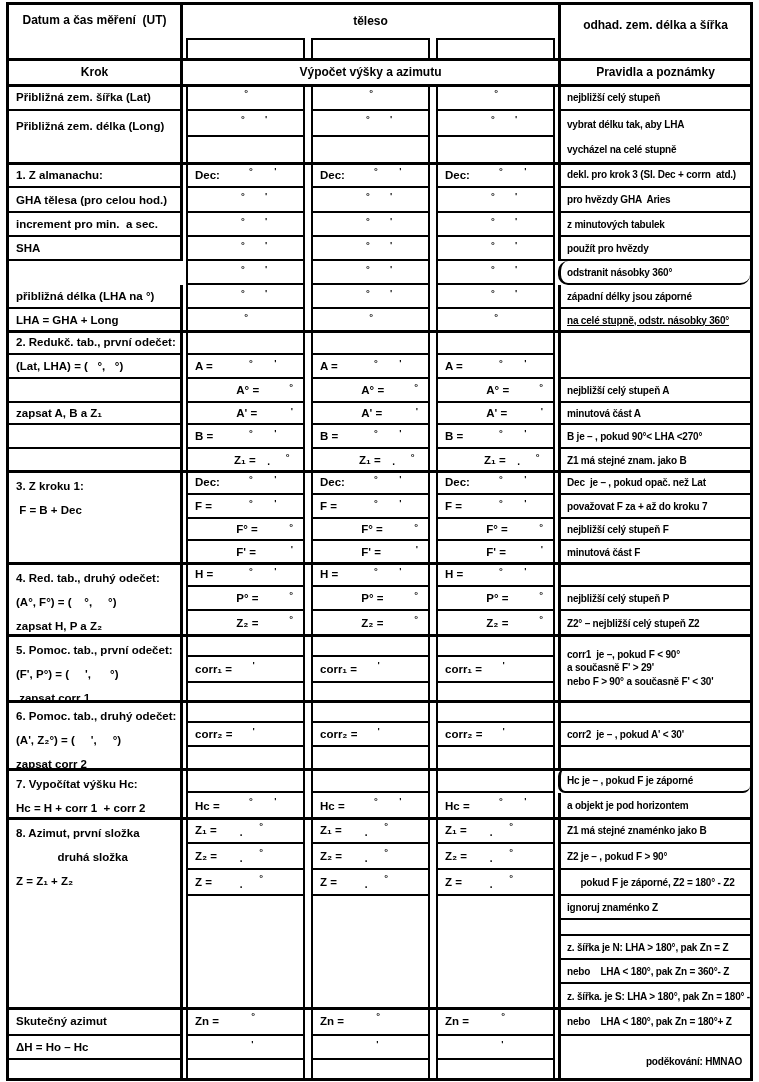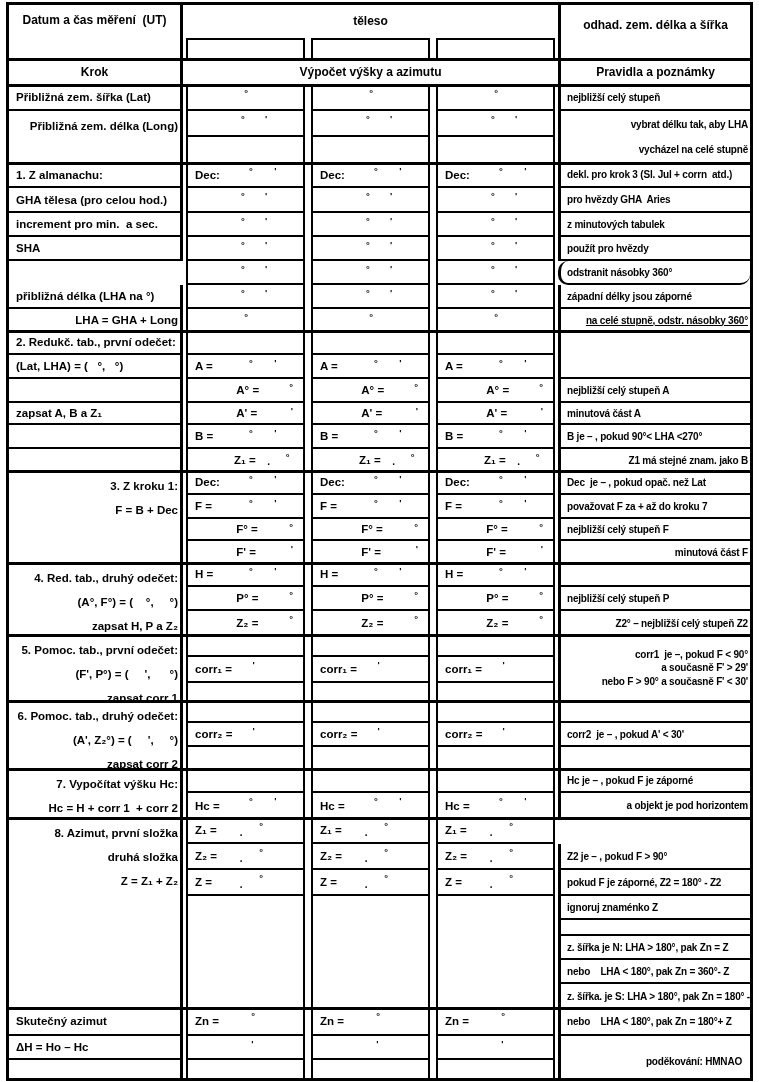--- a/index.html
+++ b/index.html
@@ -33,21 +33,21 @@
   .calc .un.dot{top:auto;bottom:4px;font-size:10px;}
   .u1 .u-1{left:49%;}
   .u2 .u-1{left:46%;} .u2 .u-2{left:67%;}
   .pu2 .pre{left:7px;} .pu2 .u-1{left:53%;} .pu2 .u-2{left:75%;}
   .mid1 .pre{left:42%;} .mid1 .u-1{left:auto;right:10px;}
   .middot .pre{left:40%;} .middot .u-1{left:69%;} .middot .u-2{left:85%;}
   .ldot .pre{left:7px;} .ldot .u-1{left:45%;} .ldot .u-2{left:62%;}
   .pu1 .pre{left:7px;} .pu1 .u-1{left:56%;}
   .lu1 .pre{left:7px;} .lu1 .u-1{left:55%;}
   .apos .u-1{left:55%;}
-  .nb{border-bottom:none !important;text-align:right;}
+  .nb{border-bottom:none !important;}
   .hline{position:absolute;left:0;right:0;height:3px;background:#000;z-index:4;}
 </style>
 </head>
 <body>
 
 <div class="sheet">
   <div class="grid" id="grid" style="grid-template-rows: 32px 22px 26px 26px 26px 26px 25px 25px 24px 24px 24px 24px 22px 24px 24px 24px 22px 24px 22px 24px 24px 22px 22px 24px 24px 24px 22px 26px 18px 22px 24px 22px 24px 25px 26px 26px 26px 24px 16px 24px 24px 24px 28px 24px 18px;">
       <div class="cell label ctr top nb" style="grid-area: 1 / 1 / span 2;">
         <div class="ln">Datum a čas měření  (UT)</div>
       </div>
@@ -118,21 +118,21 @@
         <span class="pre">Dec:</span>
         <span class="un u-1">°</span>
         <span class="un u-2">'</span>
       </div>
       <div class="cell calc pu2" style="grid-area: 7 / 4 / span 1;">
         <span class="pre">Dec:</span>
         <span class="un u-1">°</span>
         <span class="un u-2">'</span>
       </div>
       <div class="cell note" style="grid-area: 7 / 5 / span 1;">
-        <div class="ln">dekl. pro krok 3 (Sl. Jul + corrn  atd.)</div>
+        <div class="ln">dekl. pro krok 3 (Sl. Dec + corrn  atd.)</div>
       </div>
       <div class="cell label" style="grid-area: 8 / 1 / span 1;">
         <div class="ln">GHA tělesa (pro celou hod.)</div>
       </div>
       <div class="cell calc u2" style="grid-area: 8 / 2 / span 1;">
         <span class="un u-1">°</span>
         <span class="un u-2">'</span>
       </div>
       <div class="cell calc u2" style="grid-area: 8 / 3 / span 1;">
         <span class="un u-1">°</span>
@@ -517,21 +517,21 @@
       <div class="cell note nb" style="grid-area: 32 / 5 / span 1;">
         <div class="ln"></div>
       </div>
       <div class="cell label top nb" style="grid-area: 33 / 1 / span 2;">
         <div class="ln">7. Vypočítat výšku Hc:</div>
         <div class="ln">Hc = H + corr 1  + corr 2</div>
       </div>
       <div class="cell calc u0" style="grid-area: 33 / 2 / span 1;"></div>
       <div class="cell calc u0" style="grid-area: 33 / 3 / span 1;"></div>
       <div class="cell calc u0" style="grid-area: 33 / 4 / span 1;"></div>
-      <div class="cell note" style="grid-area: 33 / 5 / span 1;">
+      <div class="cell note" style="grid-area: 33 / 5 / span 1; border-radius: 7px;">
         <div class="ln">Hc je – , pokud F je záporné</div>
       </div>
       <div class="cell calc pu2 nb" style="grid-area: 34 / 2 / span 1;">
         <span class="pre">Hc =</span>
         <span class="un u-1">°</span>
         <span class="un u-2">'</span>
       </div>
       <div class="cell calc pu2 nb" style="grid-area: 34 / 3 / span 1;">
         <span class="pre">Hc =</span>
         <span class="un u-1">°</span>
@@ -558,20 +558,23 @@
       <div class="cell calc ldot" style="grid-area: 35 / 3 / span 1;">
         <span class="pre">Z₁ =</span>
         <span class="un u-1 dot">.</span>
         <span class="un u-2">°</span>
       </div>
       <div class="cell calc ldot" style="grid-area: 35 / 4 / span 1;">
         <span class="pre">Z₁ =</span>
         <span class="un u-1 dot">.</span>
         <span class="un u-2">°</span>
       </div>
+      <div class="cell note" style="grid-area: 35 / 5 / span 1;">
+        <div class="ln">Z1 má stejné znaménko jako B</div>
+      </div>
       <div class="cell calc ldot" style="grid-area: 36 / 2 / span 1;">
         <span class="pre">Z₂ =</span>
         <span class="un u-1 dot">.</span>
         <span class="un u-2">°</span>
       </div>
       <div class="cell calc ldot" style="grid-area: 36 / 3 / span 1;">
         <span class="pre">Z₂ =</span>
         <span class="un u-1 dot">.</span>
         <span class="un u-2">°</span>
       </div>
@@ -591,21 +594,21 @@
       <div class="cell calc ldot" style="grid-area: 37 / 3 / span 1;">
         <span class="pre">Z =</span>
         <span class="un u-1 dot">.</span>
         <span class="un u-2">°</span>
       </div>
       <div class="cell calc ldot" style="grid-area: 37 / 4 / span 1;">
         <span class="pre">Z =</span>
         <span class="un u-1 dot">.</span>
         <span class="un u-2">°</span>
       </div>
-      <div class="cell note" style="grid-area: 37 / 5 / span 1;">
+      <div class="cell note" style="grid-area: 37 / 5 / span 1; text-align: center;">
         <div class="ln">pokud F je záporné, Z2 = 180° - Z2</div>
       </div>
       <div class="cell calc u0 nb" style="grid-area: 38 / 2 / span 5;"></div>
       <div class="cell calc u0 nb" style="grid-area: 38 / 3 / span 5;"></div>
       <div class="cell calc u0 nb" style="grid-area: 38 / 4 / span 5;"></div>
       <div class="cell note" style="grid-area: 38 / 5 / span 1;">
         <div class="ln">ignoruj znaménko Z</div>
       </div>
       <div class="cell note" style="grid-area: 39 / 5 / span 1;">
         <div class="ln"></div>

